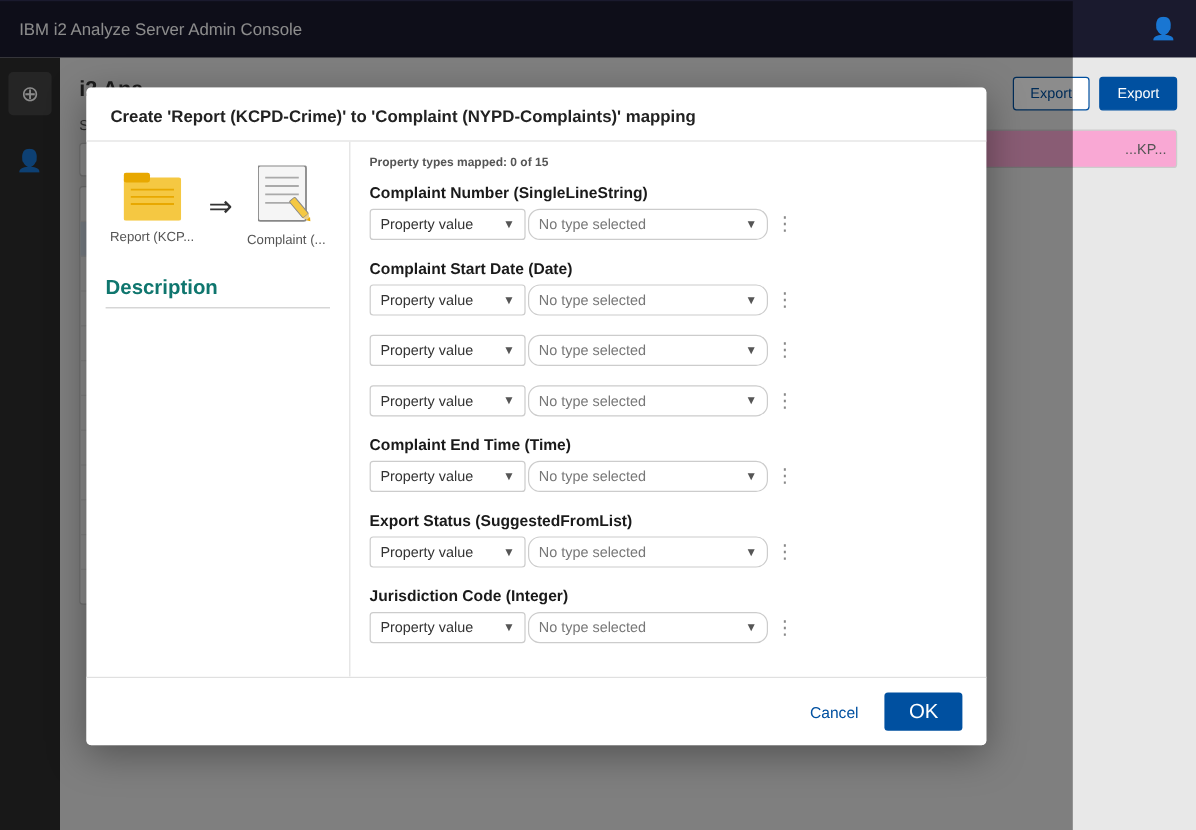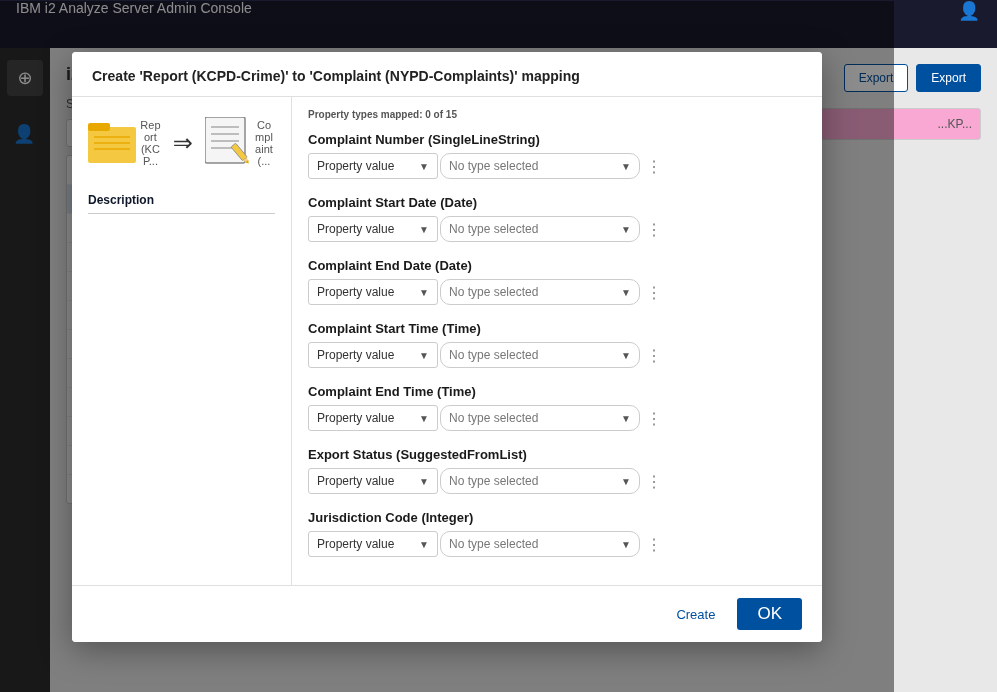--- a/index.html
+++ b/index.html
@@ -21,20 +21,21 @@
       background: #f0f0f0;
       display: flex;
       flex-direction: column;
     }
 
     .app-topbar {
       background: #1a1a2e;
       color: #fff;
       height: 48px;
       display: flex;
+      align-items: center;
       padding: 0 16px;
       justify-content: space-between;
     }
     .app-topbar-title {
       font-size: 14px;
       color: #fff;
     }
     .app-topbar-user {
       color: #ccc;
       font-size: 18px;
@@ -215,40 +216,40 @@
     }
 
     .icons-row {
       display: flex;
       align-items: center;
       gap: 12px;
       margin-bottom: 16px;
     }
     .entity-icon {
       display: flex;
-      flex-direction: row;
+      flex-direction: column;
       align-items: center;
       gap: 4px;
     }
     .arrow-icon {
       font-size: 24px;
       color: #333;
     }
     .entity-label {
       font-size: 11px;
       color: #555;
       text-align: center;
       max-width: 80px;
       word-break: break-word;
     }
 
     .desc-label {
-      font-size: 12px;
+      font-size: 17px;
       font-weight: 600;
-      color: #0f172a;
+      color: #0f766e;
       align-self: flex-start;
       margin-top: 8px;
     }
     .desc-divider {
       width: 100%;
       border: none;
       border-top: 1px solid #ccc;
       margin-top: 6px;
     }
 
@@ -477,35 +478,33 @@
           <span class="chevron-down">▼</span>
         </div>
         <div class="prop-dropdown prop-dropdown-no-type">
           <span>No type selected</span>
           <span class="chevron-down">▼</span>
         </div>
         <span class="prop-dots">⋮</span>
       </div>
     </div>
             <div class="prop-section">
-      <div class="prop-title">Complaint End Date (Date)</div>
-      <div class="prop-row">
-        <div class="prop-dropdown">
-          <span>Property value</span>
-          <span class="chevron-down">▼</span>
-        </div>
-        <div class="prop-dropdown prop-dropdown-no-type">
-          <span>No type selected</span>
-          <span class="chevron-down">▼</span>
-        </div>
-        <span class="prop-dots">⋮</span>
-      </div>
-    </div>
-            <div class="prop-section">
-      <div class="prop-title">Complaint Start Time (Time)</div>
+      <div class="prop-row">
+        <div class="prop-dropdown">
+          <span>Property value</span>
+          <span class="chevron-down">▼</span>
+        </div>
+        <div class="prop-dropdown prop-dropdown-no-type">
+          <span>No type selected</span>
+          <span class="chevron-down">▼</span>
+        </div>
+        <span class="prop-dots">⋮</span>
+      </div>
+    </div>
+            <div class="prop-section">
       <div class="prop-row">
         <div class="prop-dropdown">
           <span>Property value</span>
           <span class="chevron-down">▼</span>
         </div>
         <div class="prop-dropdown prop-dropdown-no-type">
           <span>No type selected</span>
           <span class="chevron-down">▼</span>
         </div>
         <span class="prop-dots">⋮</span>
@@ -551,17 +550,17 @@
           <span class="chevron-down">▼</span>
         </div>
         <span class="prop-dots">⋮</span>
       </div>
     </div>
           </div>
       </div>
     </div>
 
     <div class="modal-footer">
-      <button class="btn-cancel">Create</button>
+      <button class="btn-cancel">Cancel</button>
       <button class="btn-ok">OK</button>
     </div>
   </div>
 </div>
 
 </body></html>

